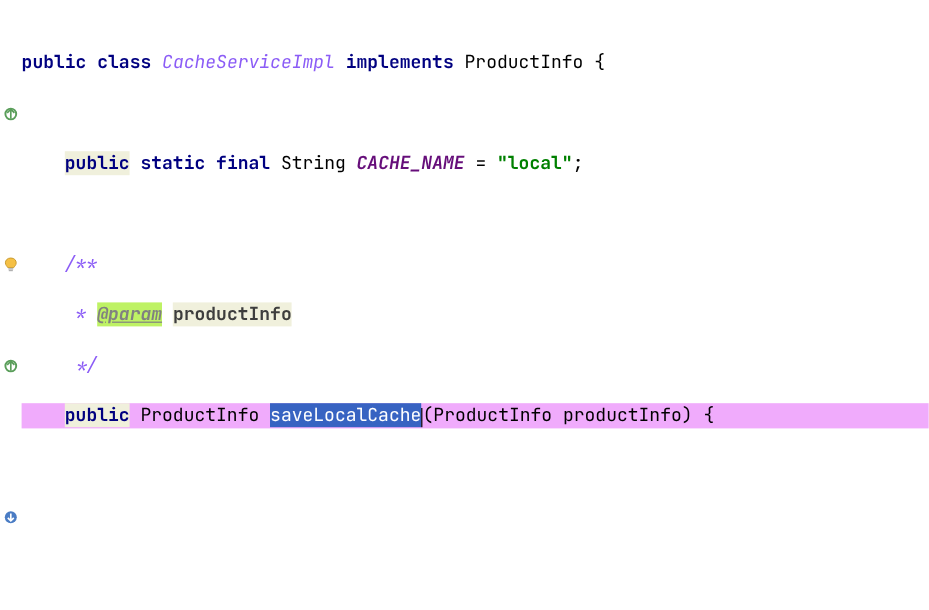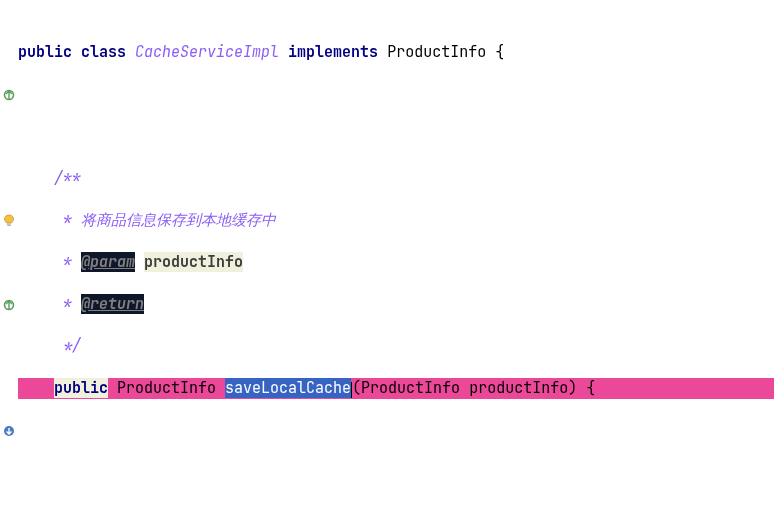--- a/index.html
+++ b/index.html
@@ -40,24 +40,24 @@
   .empty { height: 21px; }
 
   .kw { color: #000080; font-weight: bold; font-style: normal; }
   .plain { color: #000000; font-style: normal; }
   .ident { color: #000000; font-style: normal; }
   .fname { color: #000000; font-style: normal; }
   .const { color: #660e7a; font-weight: bold; font-style: italic; }
   .str { color: #008000; font-weight: bold; font-style: normal; }
   .ann { color: #808000; font-style: normal; }
   .cmt { color: #8b5cf6; font-style: italic; }
-  .doctag { color: #808080; font-style: italic; font-weight: bold; text-decoration: underline; background: #0f172a; }
+  .doctag { color: #808080; font-style: italic; font-weight: bold; text-decoration: underline; background: #bef264; }
   .docparam { color: #3d3d3d; font-style: normal; font-weight: bold; background: #f0f0dc; }
   .hl-public { background: #f0f0dc; }
-  .line-hl { background: #ec4899; display: inline-block; width: 100%; }
+  .line-hl { background: #f0abfc; display: inline-block; width: 100%; }
   .sel { background: #3763c2; color: #ffffff; }
   .caret { display: inline-block; width: 0; height: 16px; border-left: 1px solid #000; vertical-align: text-bottom; }
 </style>
 </head>
 <body>
 
 <div class="editor">
 
   <div class="gutter">
     <div class="g" style="top:84px;">
@@ -84,25 +84,24 @@
           <circle cx="6" cy="6" r="5" fill="#4a7cc4"></circle>
           <path d="M6 3 L6 9 M3.5 6.5 L6 9 L8.5 6.5" fill="none" stroke="#fff" stroke-width="1.4"></path>
         </svg>
     </div>
   </div>
 
   <div class="code">
 
 <div class="line"><span class="kw">public</span><span class="plain"> </span><span class="kw">class</span><span class="plain"> </span><span class="cmt">CacheServiceImpl</span><span class="plain"> </span><span class="kw">implements</span><span class="plain"> </span><span class="ident">ProductInfo</span><span class="plain"> {</span></div>
 <div class="empty"></div>
+<div class="line">    <span class="kw hl-public">public</span><span class="plain"> </span><span class="kw">static</span><span class="plain"> </span><span class="kw">final</span><span class="plain"> </span><span class="ident">String</span><span class="plain"> </span><span class="const">CACHE_NAME</span><span class="plain"> = </span><span class="str">"local"</span><span class="plain">;</span></div>
 <div class="empty"></div>
 <div class="line">    <span class="cmt">/**</span></div>
-<div class="line">    <span class="cmt"> * </span><span class="cmt">将商品信息保存到本地缓存中</span></div>
 <div class="line">    <span class="cmt"> * </span><span class="doctag">@param</span><span class="cmt"> </span><span class="docparam">productInfo</span></div>
-<div class="line">    <span class="cmt"> * </span><span class="doctag">@return</span></div>
 <div class="line">    <span class="cmt"> */</span></div>
 <div class="line line-hl">    <span class="kw hl-public">public</span><span class="plain"> </span><span class="ident">ProductInfo</span><span class="plain"> </span><span class="fname sel">saveLocalCache</span><span class="caret"></span><span class="plain">(</span><span class="ident">ProductInfo</span><span class="plain"> </span><span class="ident">productInfo</span><span class="plain">) {</span></div>
 
 
 
 
 
 
 
 

